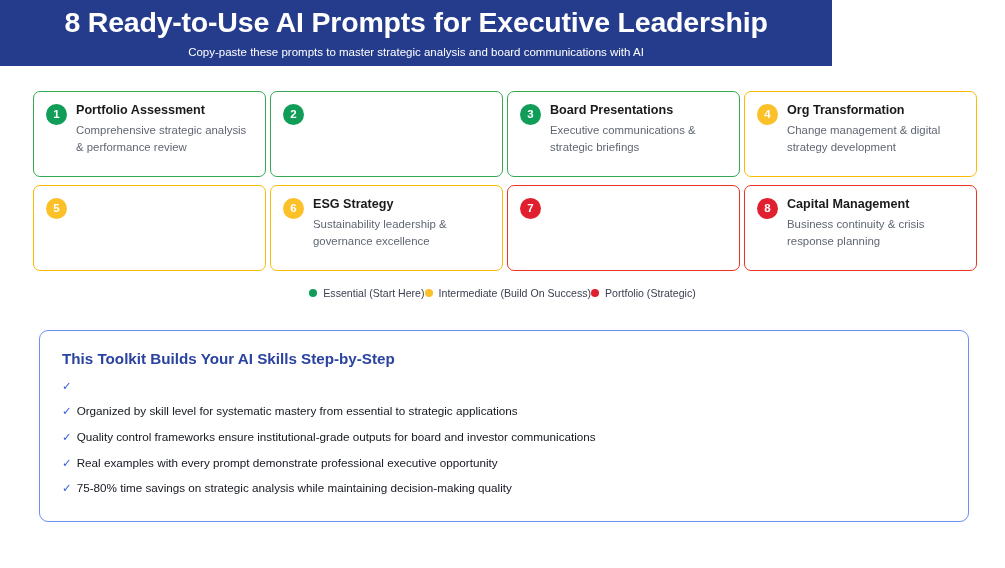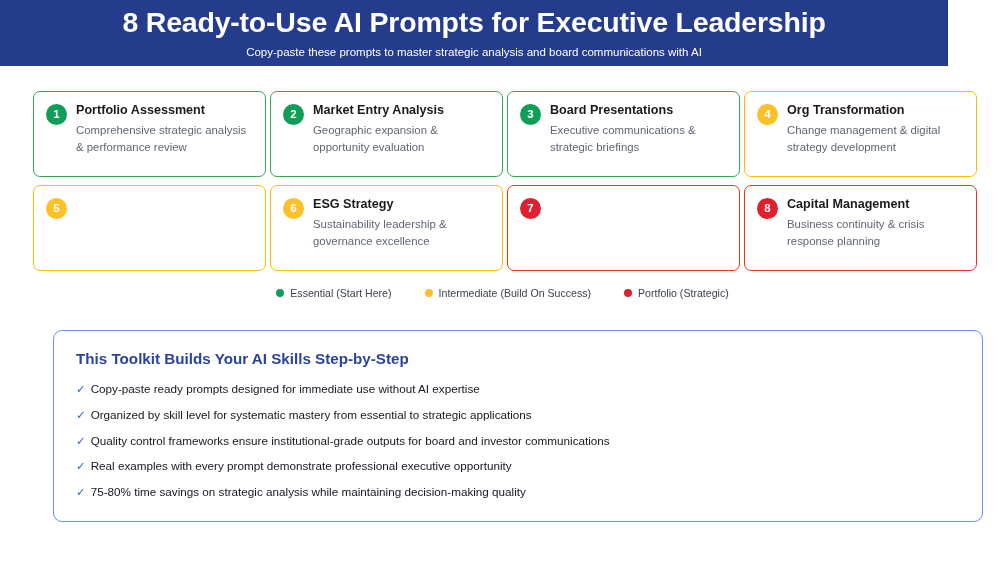--- a/index.html
+++ b/index.html
@@ -16,21 +16,21 @@
 
   .page {
     position: relative;
     width: 1005px;
     height: 568px;
     background: #ffffff;
   }
 
   
   .header {
-    width: 948px;
+    width: 832px;
     height: 66px;
     background: #253c8c;
     display: flex;
     flex-direction: column;
     align-items: center;
     justify-content: center;
     padding-top: 0;
   }
 
   .header-title {
@@ -113,21 +113,20 @@
     font-size: 11.4px;
     font-weight: normal;
     line-height: 1.47;
   }
 
   
   .legend {
     display: flex;
     justify-content: center;
     align-items: center;
-    gap: 33px;
     margin-top: 16px;
   }
 
   .legend-item {
     display: flex;
     align-items: center;
     gap: 6px;
   }
 
   .legend-dot {
@@ -143,21 +142,21 @@
 
   .legend-label {
     color: #3c4150;
     font-size: 10.6px;
     white-space: nowrap;
   }
 
   
   .panel {
     position: absolute;
-    left: 53px;
+    left: 39px;
     top: 330px;
     width: 930px;
     height: 192px;
     background: #ffffff;
     border: 1.6px solid #6d90f0;
     border-radius: 9px;
     padding: 19px 22px 0 22px;
   }
 
   .panel-title {
@@ -204,24 +203,20 @@
   <div class="cards" id="card-grid">
       <div class="card level-essential">
         <div class="badge level-essential">1</div>
         <div class="card-body">
           <div class="card-title">Portfolio Assessment</div>
           <div class="card-desc">Comprehensive strategic analysis &amp; performance review</div>
         </div>
       </div>
       <div class="card level-essential">
         <div class="badge level-essential">2</div>
-        <div class="card-body">
-          <div class="card-title">Market Entry Analysis</div>
-          <div class="card-desc">Geographic expansion &amp; opportunity evaluation</div>
-        </div>
       </div>
       <div class="card level-essential">
         <div class="badge level-essential">3</div>
         <div class="card-body">
           <div class="card-title">Board Presentations</div>
           <div class="card-desc">Executive communications &amp; strategic briefings</div>
         </div>
       </div>
       <div class="card level-intermediate">
         <div class="badge level-intermediate">4</div>
@@ -267,21 +262,20 @@
         <span class="legend-dot level-advanced"></span>
         <span class="legend-label">Portfolio (Strategic)</span>
       </div>
     </div>
 
   <div class="panel">
     <div class="panel-title">This Toolkit Builds Your AI Skills Step-by-Step</div>
     <ul class="panel-list" id="panel-list">
         <li class="panel-item">
           <span class="check-icon">✓</span>
-          <span class="panel-item-text">Copy-paste ready prompts designed for immediate use without AI expertise</span>
         </li>
         <li class="panel-item">
           <span class="check-icon">✓</span>
           <span class="panel-item-text">Organized by skill level for systematic mastery from essential to strategic applications</span>
         </li>
         <li class="panel-item">
           <span class="check-icon">✓</span>
           <span class="panel-item-text">Quality control frameworks ensure institutional-grade outputs for board and investor communications</span>
         </li>
         <li class="panel-item">

